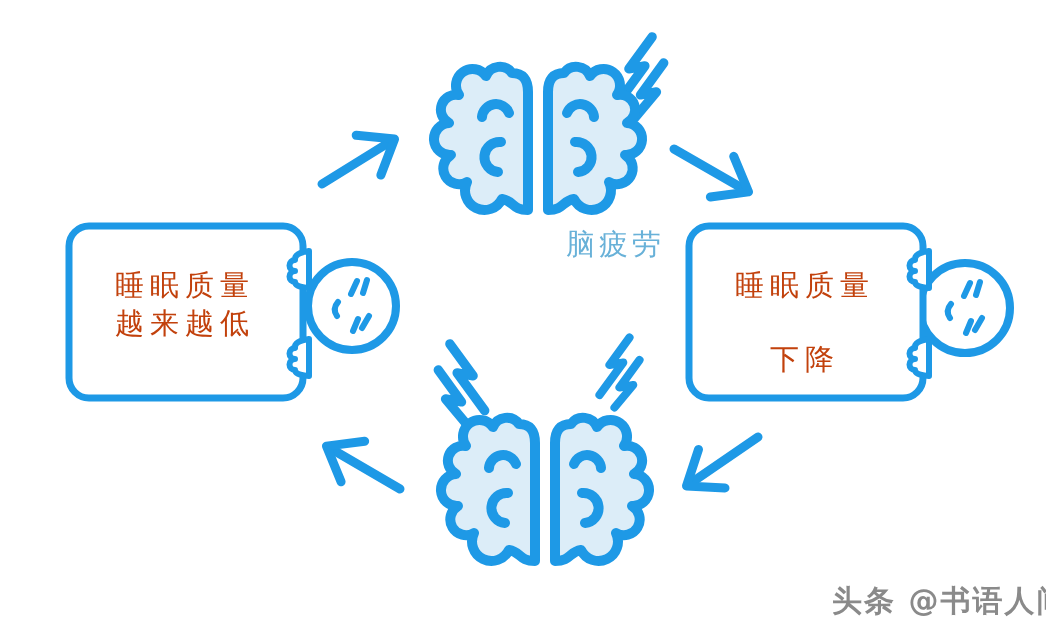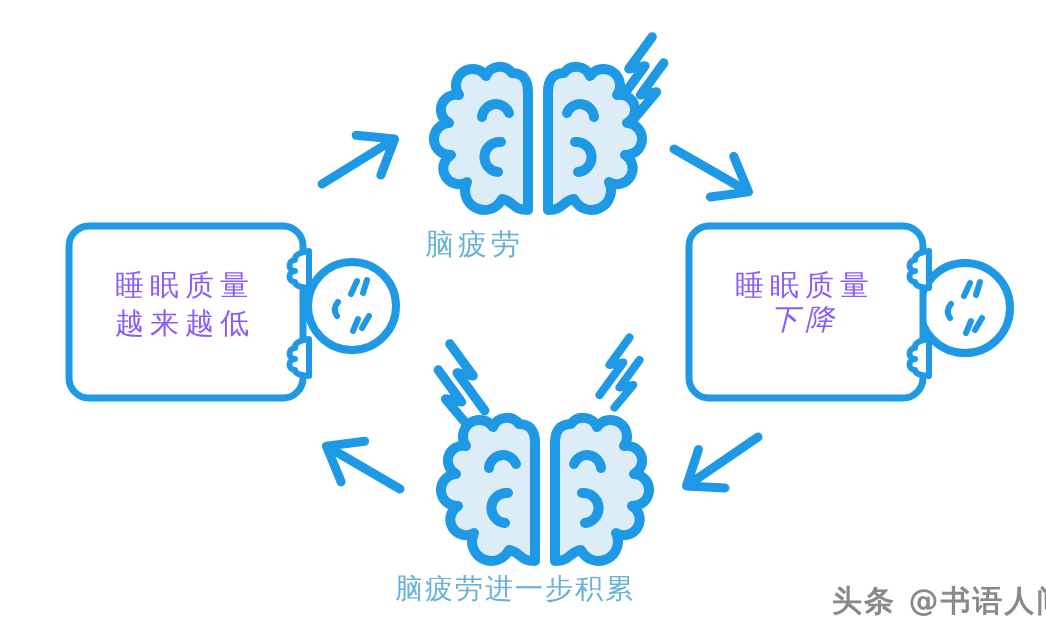--- a/index.html
+++ b/index.html
@@ -4,27 +4,27 @@
 <style>
   html,body{margin:0;padding:0;background:#fff;}
   .canvas{
     position:relative;width:1046px;height:630px;background:#ffffff;overflow:hidden;
     font-family:"DejaVu Sans","Liberation Sans",sans-serif;
   }
   svg{display:block;}
   .arrows-layer{position:absolute;left:0;top:0;z-index:1;}
   .node{position:absolute;z-index:2;}
   .node-label{
-    position:absolute;z-index:2;text-align:left;
+    position:absolute;z-index:2;text-align:right;
     color:#68b1d8;font-size:29px;letter-spacing:4px;line-height:1.1;
     white-space:nowrap;
   }
   .box-text{
     position:absolute;z-index:3;text-align:center;
-    color:#8b5cf6;font-size:29px;letter-spacing:6px;line-height:1.1;
+    color:#c2410c;font-size:29px;letter-spacing:6px;line-height:1.1;
     white-space:nowrap;
   }
   .watermark{
     position:absolute;left:832px;top:581px;z-index:4;
     font-size:30px;font-weight:bold;letter-spacing:2px;
     color:#8a8a8a;
     text-shadow:2px 2px 0 #ffffff,3px 3px 0 rgba(255,255,255,.85);
     white-space:nowrap;
   }
 </style>
@@ -70,21 +70,20 @@
   </div>
   <div class="node-label" style="left:425px;top:229px;width:240px;">脑疲劳</div>
 
   <div class="node" style="left:420px;top:333px;">
     <svg width="280" height="245" viewBox="0 0 280 245">
       <use href="#bolt" xlink:href="#bolt" transform="translate(85,8) scale(-1.45,1.45)"></use>
       <use href="#bolt" xlink:href="#bolt" transform="translate(162,2) scale(1.25)"></use>
       <use href="#brain-shape" xlink:href="#brain-shape" transform="translate(25,78)"></use>
     </svg>
   </div>
-  <div class="node-label" style="left:395px;top:574px;width:310px;letter-spacing:2px;font-size:28px;">脑疲劳进一步积累</div>
 
   <div class="node" style="left:56px;top:213px;">
     <svg width="360" height="200" viewBox="0 0 360 200">
       <circle cx="296" cy="93" r="44" fill="#ffffff" stroke="#1E99E6" stroke-width="8"></circle>
       <g stroke="#1E99E6" stroke-width="6" fill="none" stroke-linecap="round">
         <path d="M282,89 Q276,96 281,103"></path>
         <path d="M301,68 L295,81"></path>
         <path d="M311,67 L307,80"></path>
         <path d="M302,106 L297,118"></path>
         <path d="M313,103 L306,115"></path>
@@ -110,17 +109,17 @@
         <path d="M306,105 L299,117"></path>
       </g>
       <rect x="13" y="13" width="234" height="172" rx="20" fill="#ffffff" stroke="#1E99E6" stroke-width="7"></rect>
       <g fill="#ffffff" stroke="#1E99E6" stroke-width="6" stroke-linejoin="round" stroke-linecap="round">
         <path transform="translate(247,38)" d="M6,0 Q-9,2 -8,9 A5.5,5.5 0 0 0 -8,20 A5.5,5.5 0 0 0 -8,31 Q-8,36 6,37 L6,0 Z"></path>
         <path transform="translate(247,126)" d="M6,0 Q-9,2 -8,9 A5.5,5.5 0 0 0 -8,20 A5.5,5.5 0 0 0 -8,31 Q-8,36 6,37 L6,0 Z"></path>
       </g>
     </svg>
   </div>
   <div class="box-text" style="left:690px;top:270px;width:230px;">睡眠质量</div>
-  <div class="box-text" style="left:690px;top:304px;width:230px;font-style:italic;">下降</div>
+  <div class="box-text" style="left:690px;top:344px;width:230px;">下降</div>
 
   <div class="watermark">头条 @书语人间</div>
 
 </div>
 
 </body></html>

